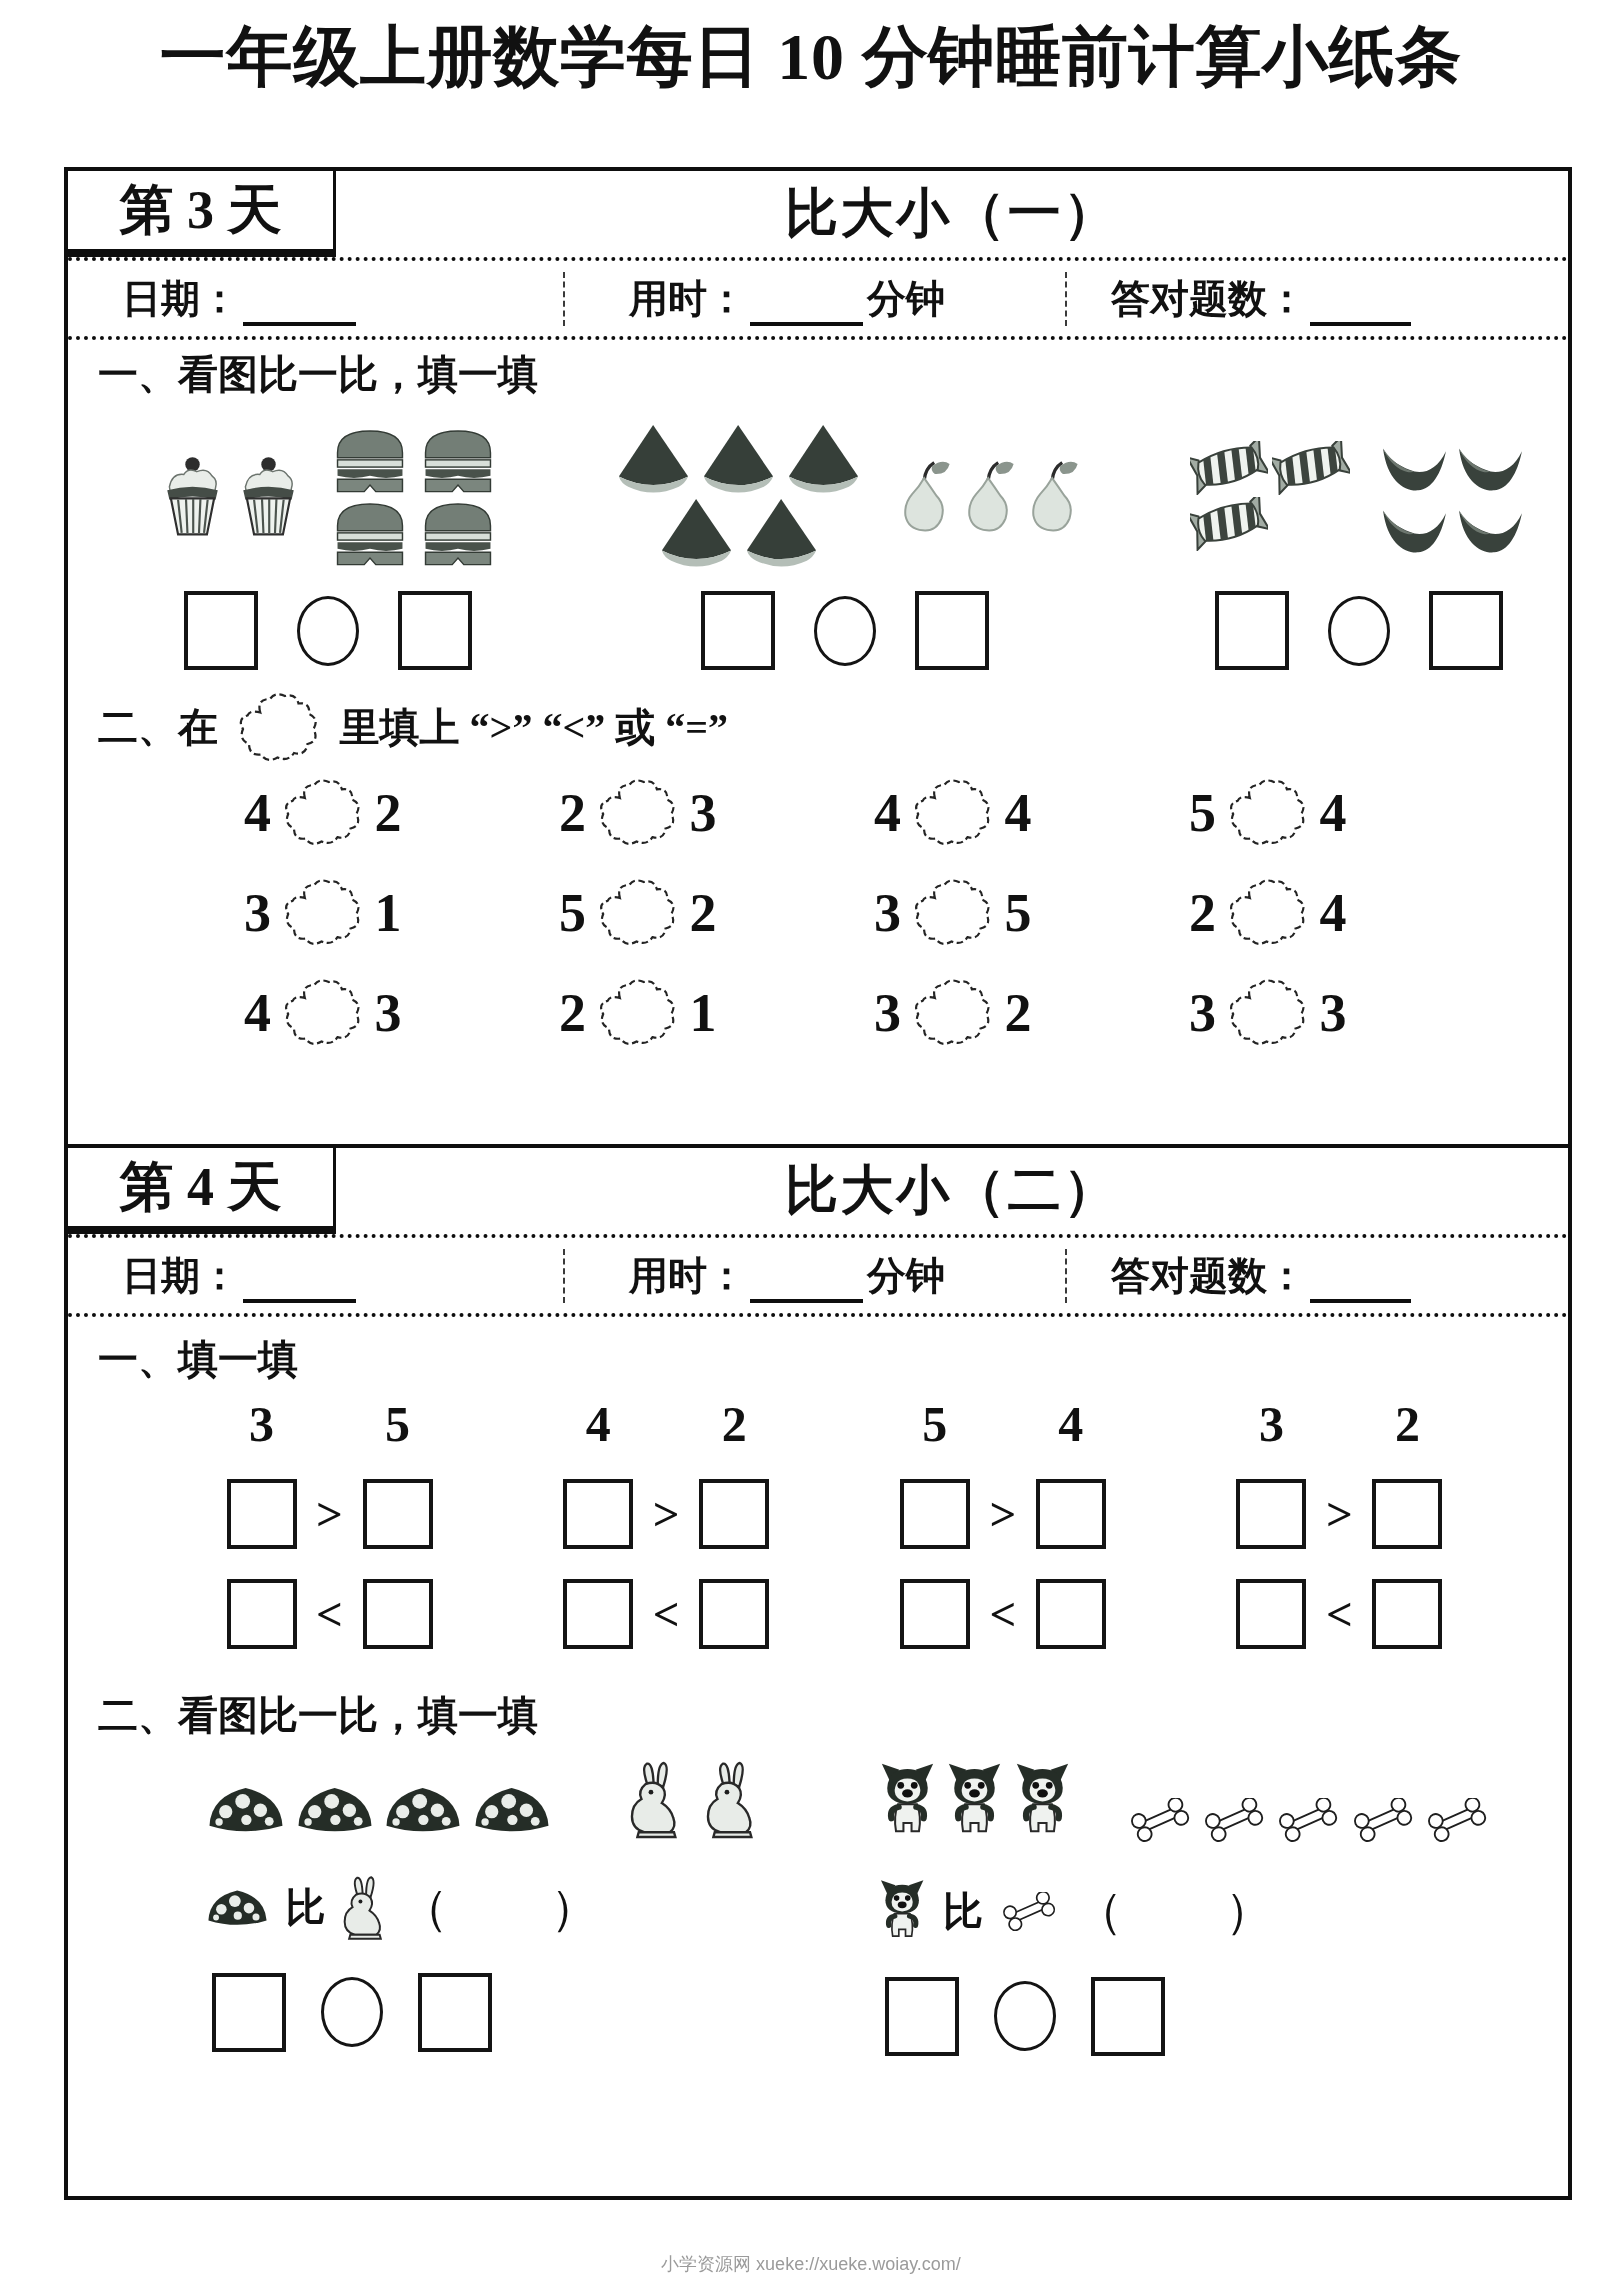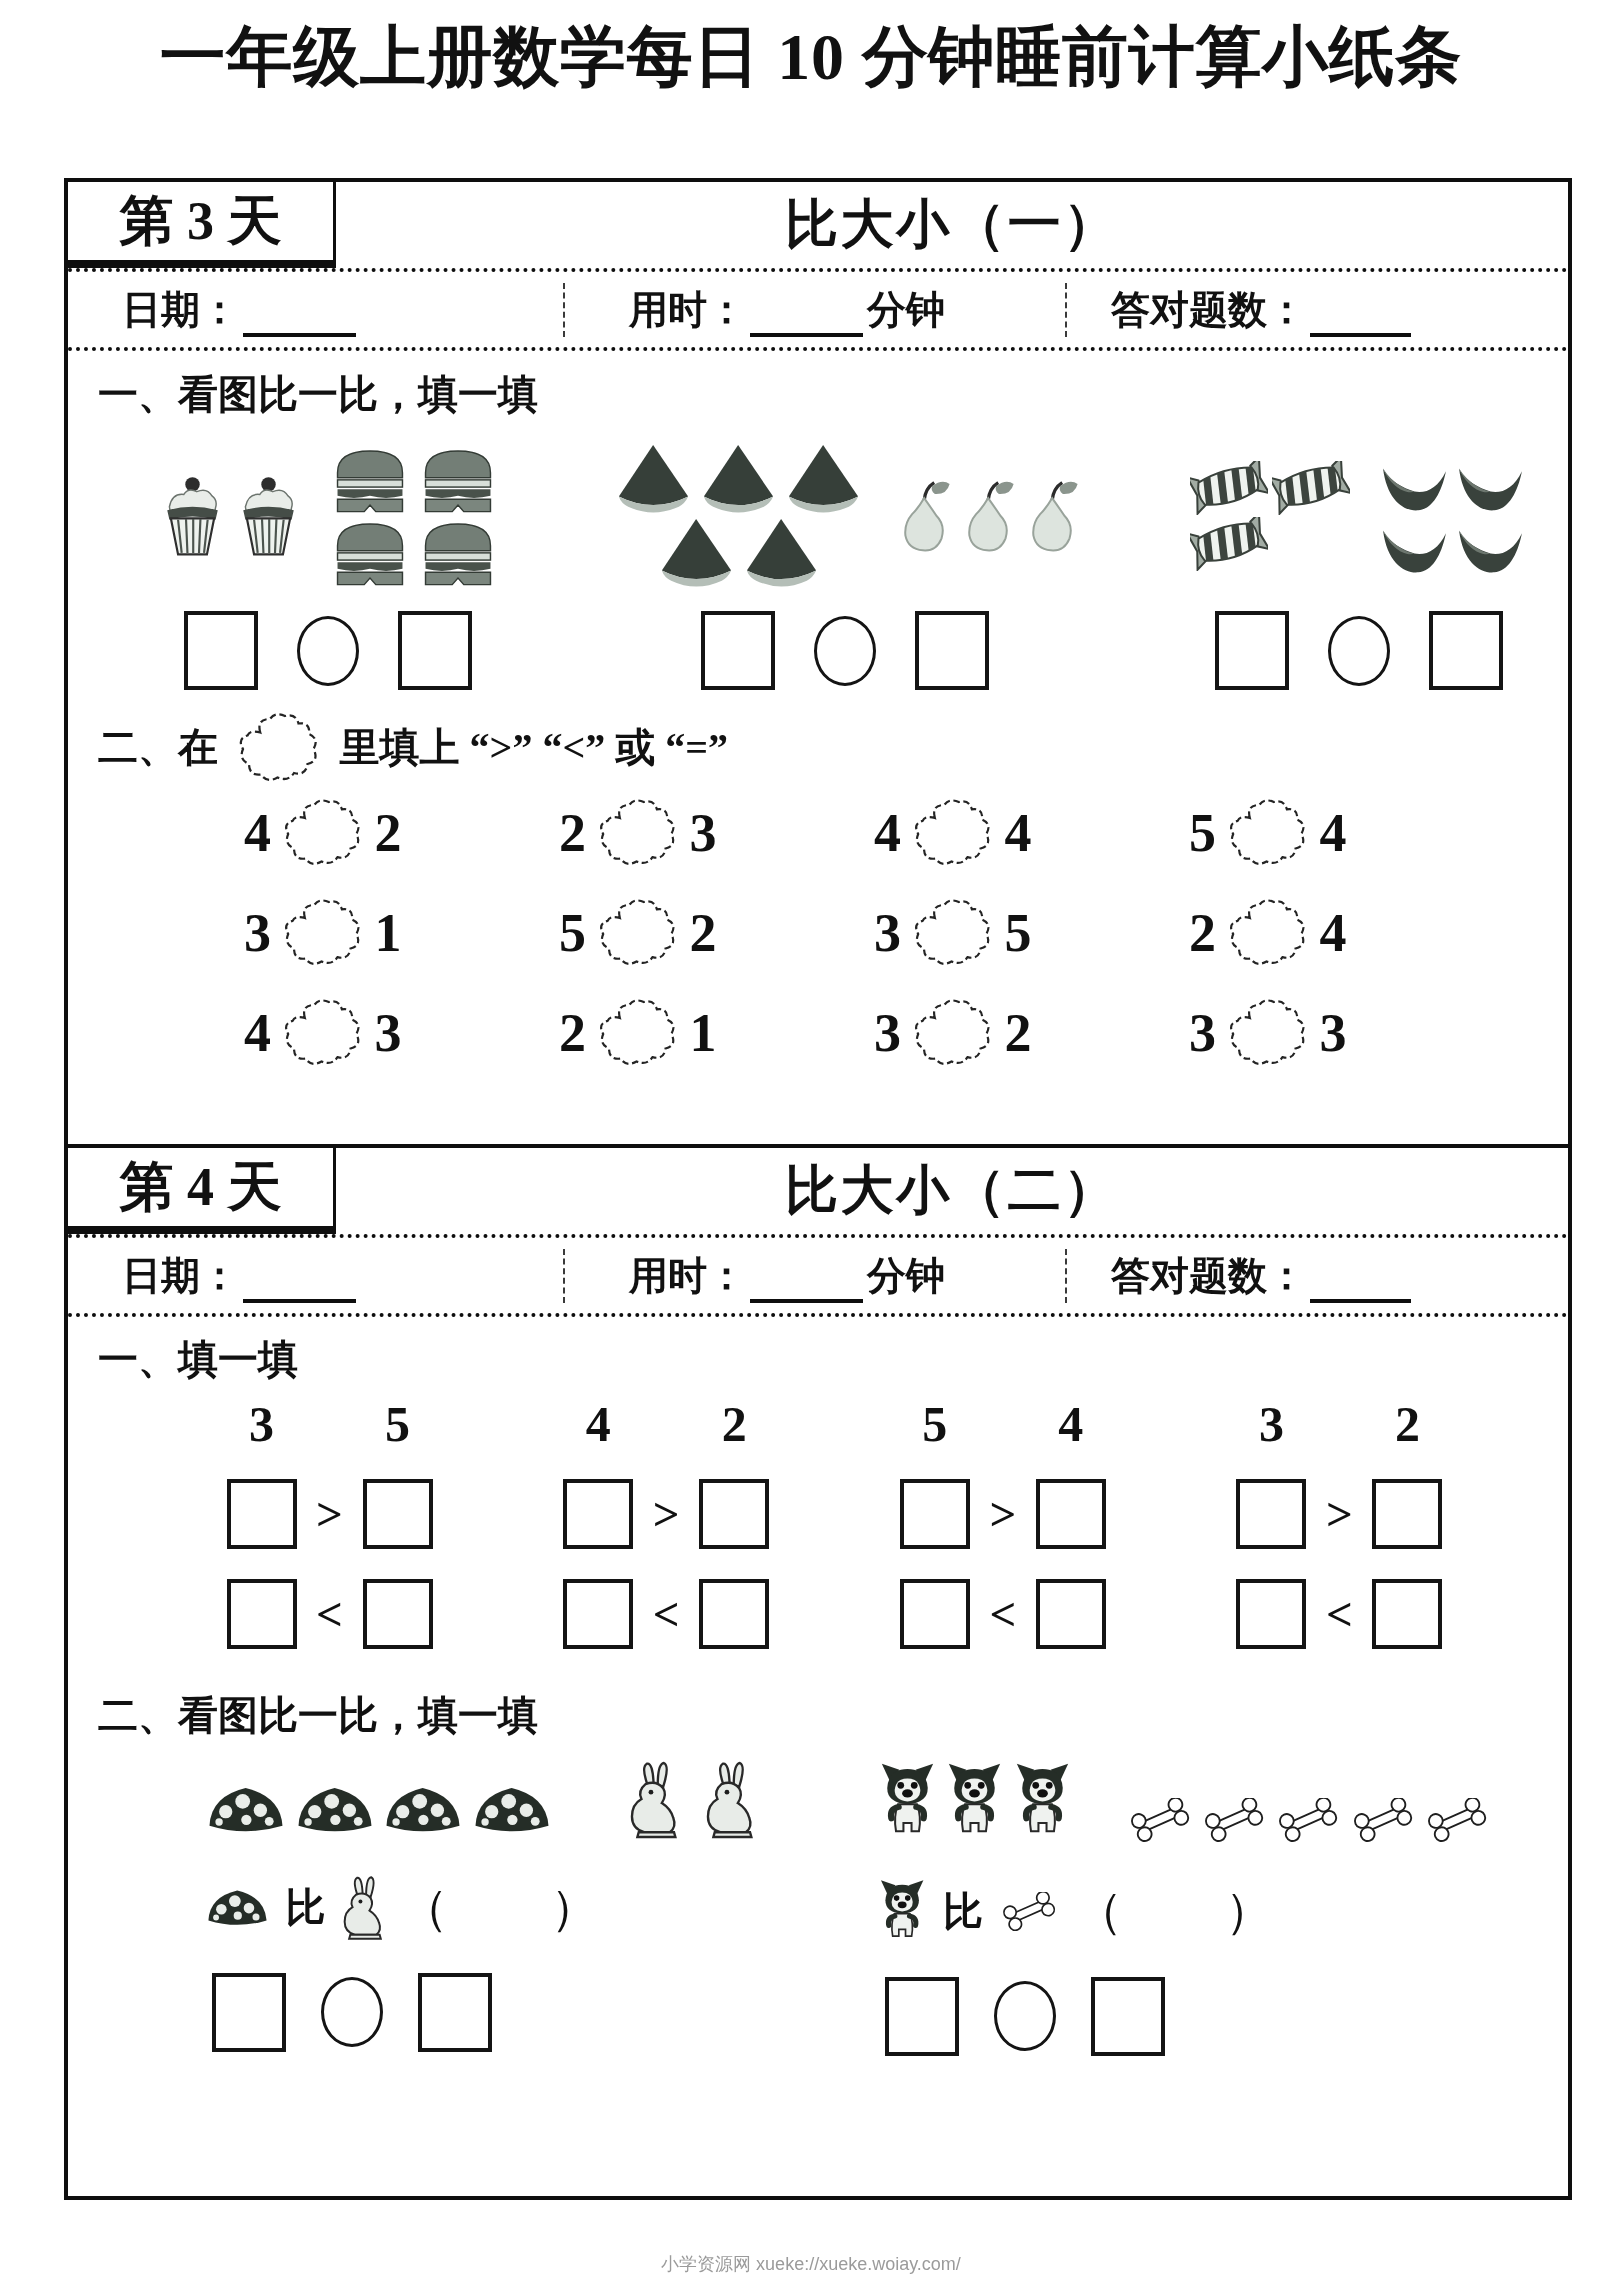--- a/index.html
+++ b/index.html
@@ -4,21 +4,21 @@
 <style>
   html,body{margin:0;padding:0;background:#fff;}
   body{position:relative;width:1622px;height:2295px;overflow:hidden;
        font-family:"Liberation Serif","DejaVu Serif",serif;color:#111;}
 
   .page-title{position:absolute;top:12px;left:0;width:100%;text-align:center;
     font-size:66px;font-weight:900;letter-spacing:0.7px;white-space:nowrap;}
 
   .sheet{position:absolute;left:64px;width:1508px;border:4px solid #0e0e0e;
     background:#fff;box-sizing:border-box;overflow:hidden;}
-  #sheet3{top:178px;height:1132px;}
+  #sheet3{top:167px;height:1132px;}
   #sheet4{top:1144px;height:1056px;}
 
   .hdr{display:flex;align-items:stretch;height:86px;}
   .day-cell{width:268px;box-sizing:border-box;border-right:3.4px solid #0e0e0e;
     border-bottom:8.8px solid #0e0e0e;display:flex;align-items:center;justify-content:center;
     font-size:54px;font-weight:700;white-space:nowrap;}
   .hdr-title{flex:1;display:flex;align-items:center;justify-content:center;
     font-size:53px;font-weight:700;letter-spacing:2.7px;}
 
   .info{display:flex;align-items:center;height:75px;
@@ -26,21 +26,21 @@
     font-size:39px;font-weight:700;justify-content:space-between;}
   .info-cell{display:flex;align-items:flex-end;height:72%;box-sizing:border-box;white-space:nowrap;}
   .info-cell.c-date{width:495px;padding-left:54px;}
   .info-cell.c-time{width:502px;padding-left:64px;border-left:2px dashed #3a3a3a;}
   .info-cell.c-score{flex:1;padding-left:44px;border-left:2px dashed #3a3a3a;}
   .blank{display:inline-block;width:113px;height:36px;border-bottom:4.7px solid #0e0e0e;margin:0 4px;}
   .blank.short{width:101px;}
 
   .sec-head{display:flex;align-items:center;gap:10.8px;font-size:40px;font-weight:700;
     padding-left:30px;white-space:nowrap;}
-  .mt-s1-3{margin-top:16px;}
+  .mt-s1-3{margin-top:7px;}
   .mt-s2-3{margin-top:20px;}
   .mt-s1-4{margin-top:15px;}
   .mt-s2-4{margin-top:39px;}
 
   
   .pic-groups{display:flex;justify-content:space-between;align-items:flex-start;
     padding:4px 40px 0 88px;}
   .pic-group{display:flex;flex-direction:column;align-items:center;}
   .pic-pair{display:flex;align-items:center;gap:24px;height:180px;}
   .arr{display:flex;align-items:flex-end;}

